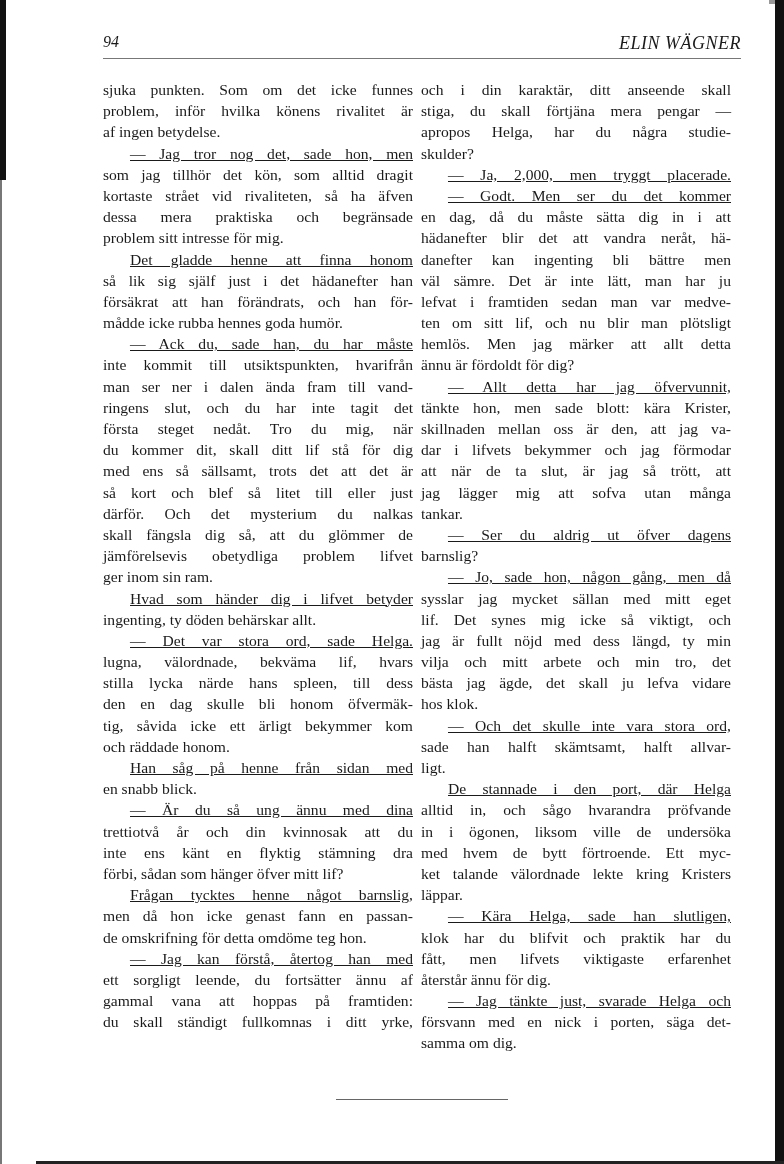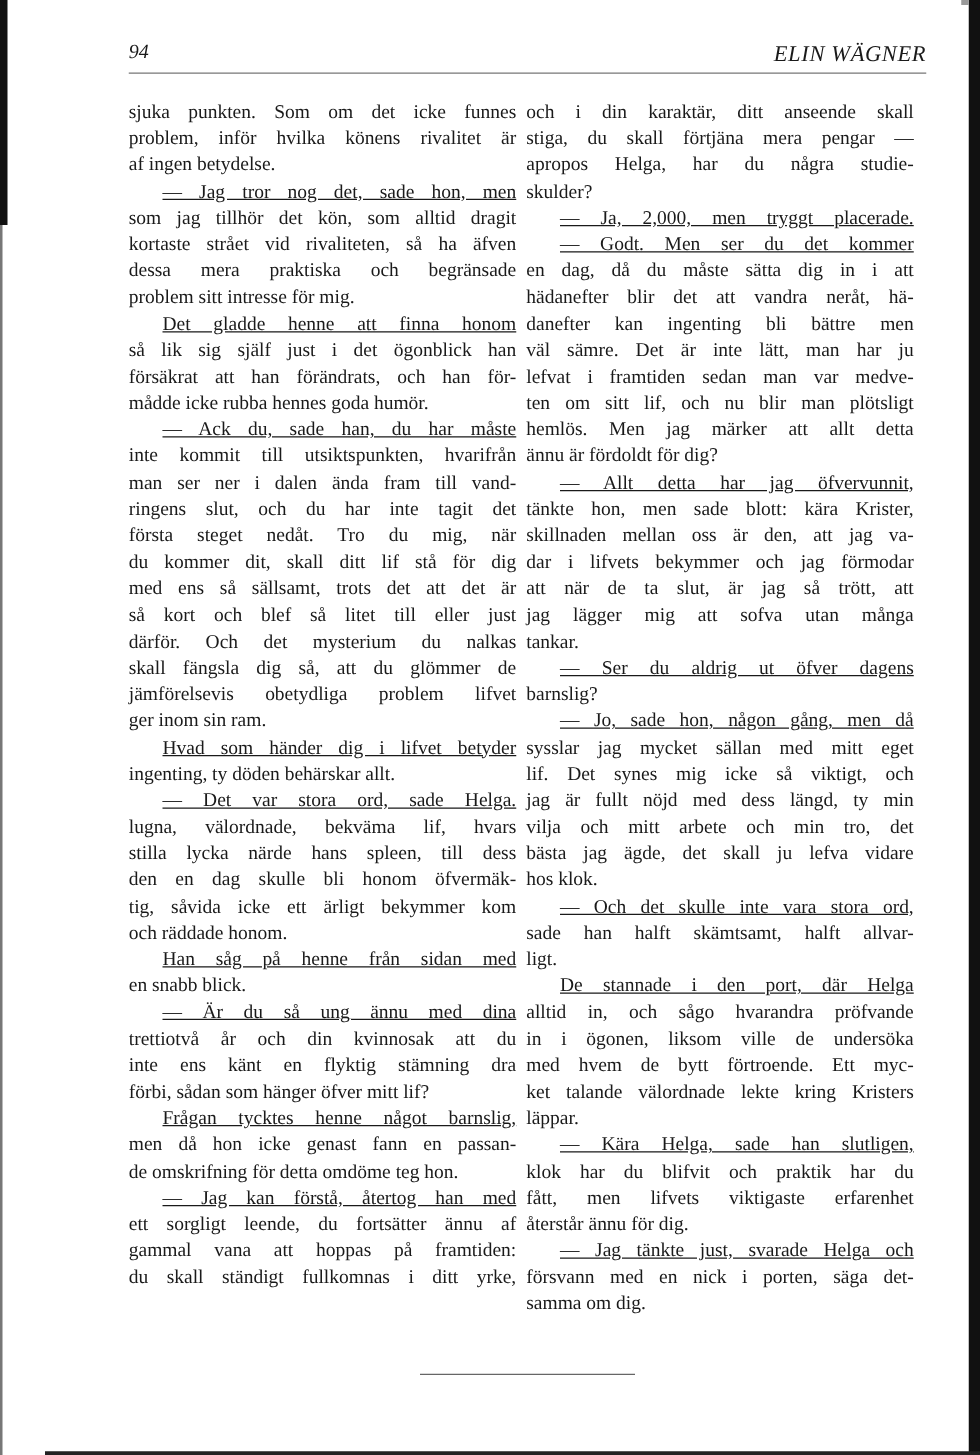--- a/index.html
+++ b/index.html
@@ -40,21 +40,21 @@
 <div class="col col-left" id="col-left">
     <span class="line">sjuka punkten. Som om det icke funnes</span>
     <span class="line">problem, inför hvilka könens rivalitet är</span>
     <span class="line last">af ingen betydelse.</span>
     <span class="line indent">— Jag tror nog det, sade hon, men</span>
     <span class="line">som jag tillhör det kön, som alltid dragit</span>
     <span class="line">kortaste strået vid rivaliteten, så ha äfven</span>
     <span class="line">dessa mera praktiska och begränsade</span>
     <span class="line last">problem sitt intresse för mig.</span>
     <span class="line indent">Det gladde henne att finna honom</span>
-    <span class="line">så lik sig själf just i det ögonblick han</span>
+    <span class="line">så lik sig själf just i det hädanefter han</span>
     <span class="line">försäkrat att han förändrats, och han för-</span>
     <span class="line last">mådde icke rubba hennes goda humör.</span>
     <span class="line indent">— Ack du, sade han, du har måste</span>
     <span class="line">inte kommit till utsiktspunkten, hvarifrån</span>
     <span class="line">man ser ner i dalen ända fram till vand-</span>
     <span class="line">ringens slut, och du har inte tagit det</span>
     <span class="line">första steget nedåt. Tro du mig, när</span>
     <span class="line">du kommer dit, skall ditt lif stå för dig</span>
     <span class="line">med ens så sällsamt, trots det att det är</span>
     <span class="line">så kort och blef så litet till eller just</span>

